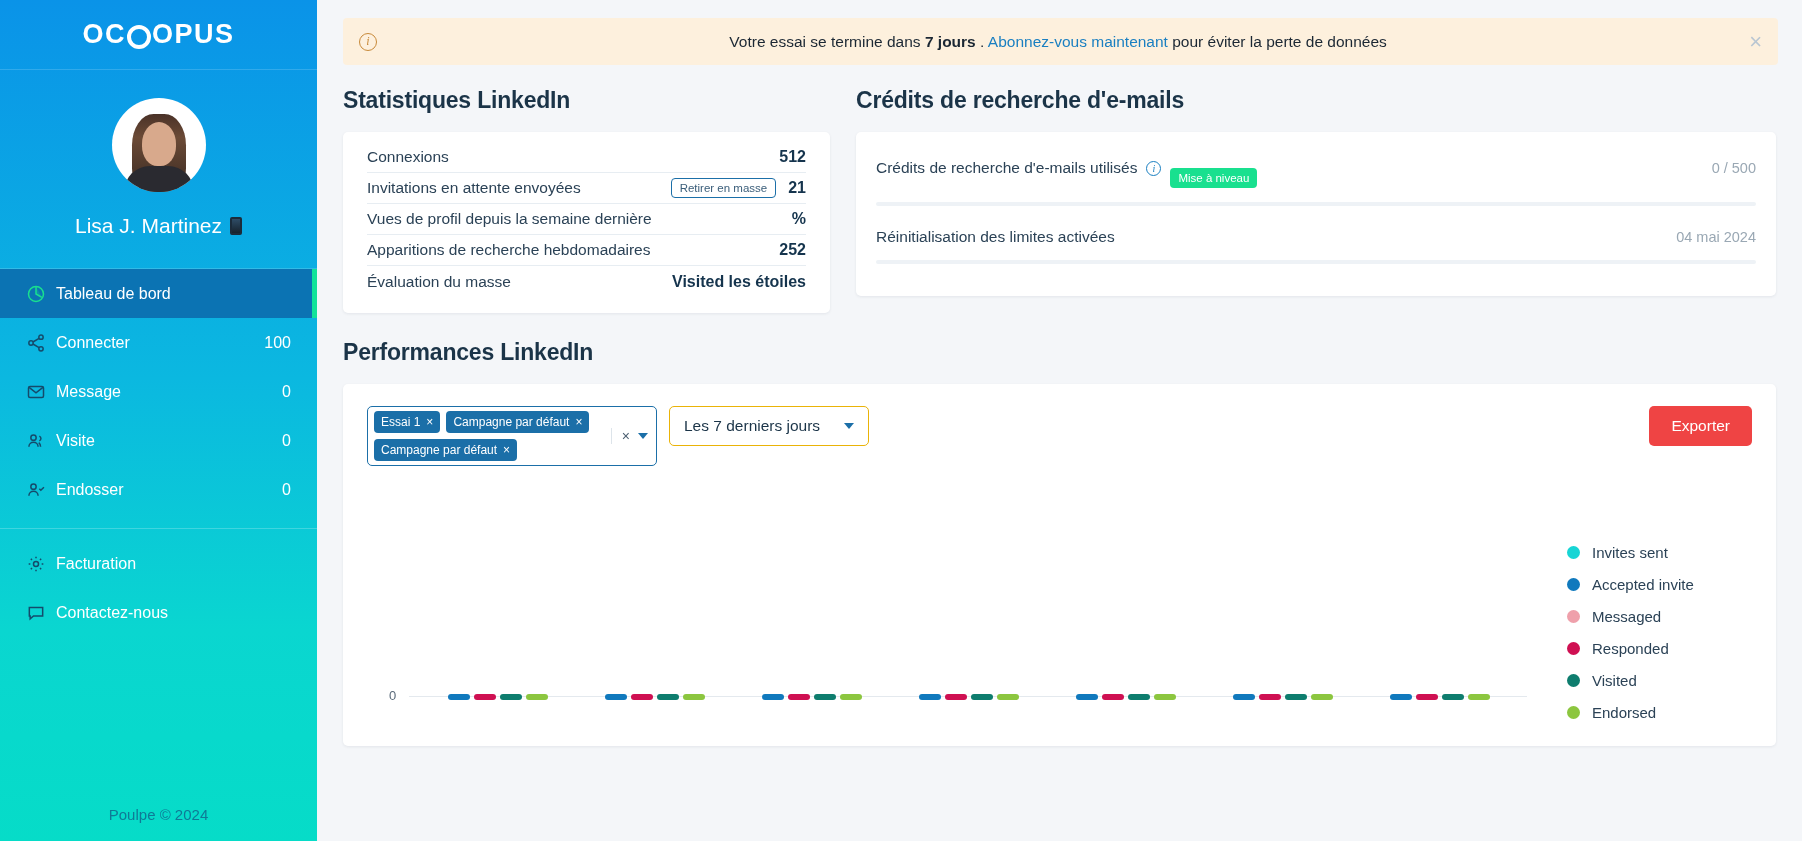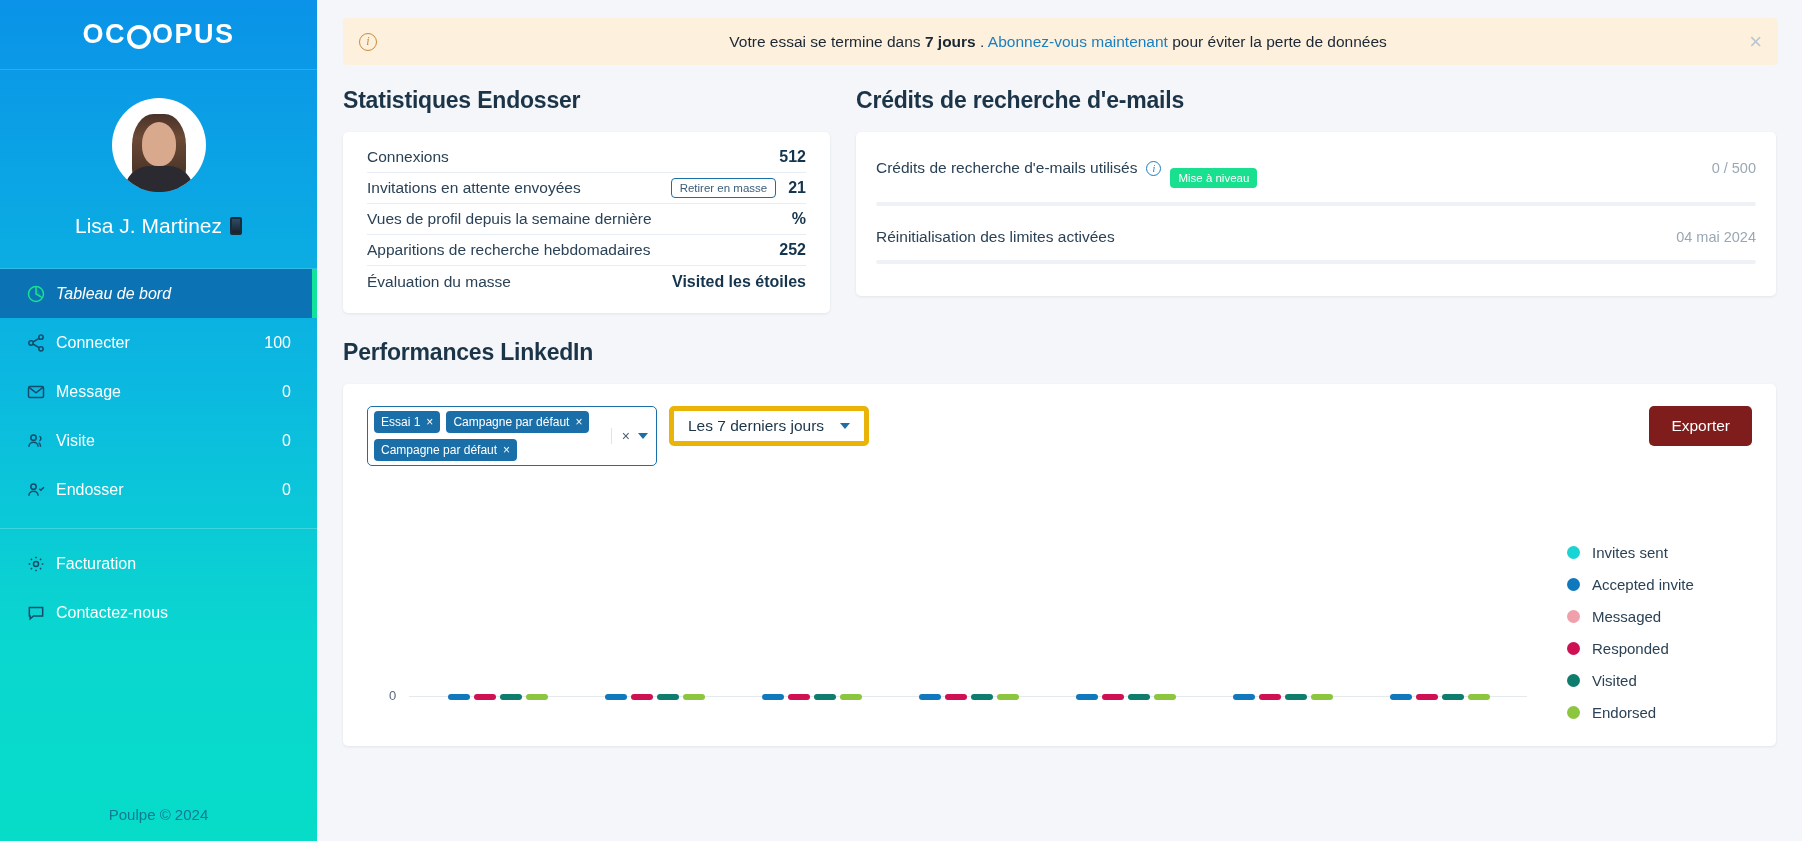--- a/index.html
+++ b/index.html
@@ -64,21 +64,20 @@
   .nav { padding-top: 0; }
   .nav-item {
     height: 49px; display: flex; align-items: center; padding: 0 26px;
     color: #ffffff; font-size: 16px; position: relative; cursor: pointer;
   }
   .nav-item .ico { width: 30px; flex: 0 0 30px; display:flex; align-items:center; }
   .nav-item .lbl { flex: 1; }
   .nav-item .cnt { font-size: 16px; color: #fff; }
   .nav-item.active {
     background: #0b73b3;
-    font-style: italic;
   }
   .nav-item.active::after {
     content: ""; position: absolute; right: 0; top: 0; bottom: 0; width: 5px;
     background: #12e39a;
   }
   .nav-sep { height: 1px; background: rgba(255,255,255,0.22); margin: 14px 0 10px; }
   .footer-copy {
     position: absolute; bottom: 18px; left: 0; right: 0; text-align: center;
     font-size: 15px; color: #0f7a96;
   }
@@ -165,26 +164,26 @@
   }
   .tag .x { font-size: 12px; cursor: pointer; }
   .ms-actions {
     position: absolute; right: 8px; top: 50%; transform: translateY(-50%);
     display: flex; align-items: center; gap: 8px; color: #4a5e70;
     border-left: 1px solid #dde4ea; padding-left: 10px;
   }
   .ms-actions .clr { font-size: 14px; cursor: pointer; }
   .caret { width: 0; height: 0; border-left: 5px solid transparent; border-right: 5px solid transparent; border-top: 6px solid #1b6fa8; }
   .select {
-    width: 200px; height: 40px; border: 5px solid #eab308; border-radius: 5px;
+    width: 200px; height: 40px; border: 1px solid #eab308; border-radius: 5px;
     background: #fff; display: flex; align-items: center; justify-content: space-between;
     padding: 0 14px; font-size: 15.5px; color: #1b3448; cursor: pointer;
   }
   .btn-export {
-    margin-left: auto; background: #7f1d1d; color: #fff; border: none; border-radius: 5px;
+    margin-left: auto; background: #ef4444; color: #fff; border: none; border-radius: 5px;
     height: 40px; padding: 8px 22px; font-size: 15.5px; cursor: pointer;
     font-family: "Liberation Sans", sans-serif;
   }
 
   .chart-wrap { display: flex; margin-top: 10px; height: 250px; }
   .plot { flex: 1; position: relative; }
   .y-label {
     position: absolute; left: 22px; top: 212px; font-size: 13px; color: #5b6b7a;
   }
   .axis-line {
@@ -321,21 +320,21 @@
       <div class="alert-text">
         <span>Votre essai se termine dans </span><b>7 jours</b><span> . </span><a href="#">Abonnez-vous maintenant</a><span> pour éviter la perte de données</span>
       </div>
       <span class="alert-close">×</span>
     </div>
 
     <div class="content">
       <div class="row">
 
         <section class="col-left">
-          <h2 class="section-title">Statistiques Endosser</h2>
+          <h2 class="section-title">Statistiques LinkedIn</h2>
           <div class="card">
 
             <div class="stat-row">
               <span class="k">Connexions</span>
               <span class="v">512</span>
             </div>
 
             <div class="stat-row">
               <span class="k">Invitations en attente envoyées</span>
               <button class="pill-btn">Retirer en masse</button>

